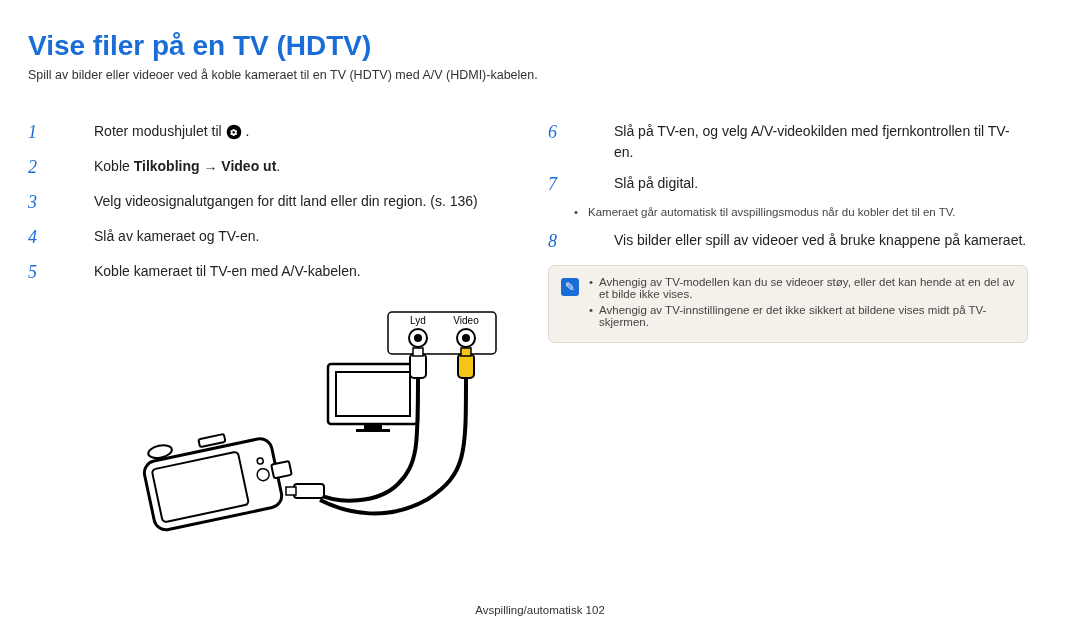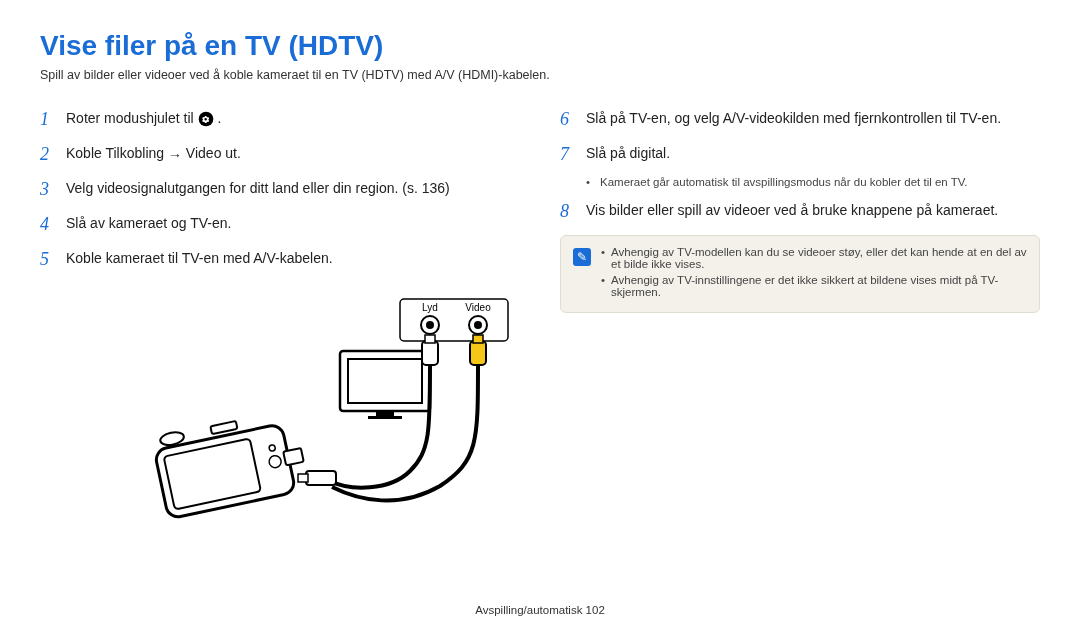--- a/index.html
+++ b/index.html
@@ -6,54 +6,54 @@
   body {
     font-family: "Segoe UI", Arial, sans-serif;
     background: #fff;
     width: 1080px;
     height: 630px;
     position: relative;
     color: #222;
     font-size: 14px;
   }
   .page {
-    padding: 30px 40px 0 40px;
+    padding: 30px 40px 0 28px;
   }
   .title {
     color: #1a6dd6;
     font-size: 28px;
     font-weight: 700;
     margin-bottom: 6px;
   }
   .subtitle {
     font-size: 12.5px;
     color: #333;
-    margin-bottom: 24px;
+    margin-bottom: 37px;
   }
   .cols {
     display: flex;
     gap: 40px;
   }
   .col-left { width: 480px; }
   .col-right { width: 480px; }
   .step {
     display: flex;
     gap: 10px;
     margin-bottom: 8px;
     line-height: 1.5;
   }
   .step-num {
     color: #1a6dd6;
     font-style: italic;
     font-family: Georgia, "Times New Roman", serif;
     font-size: 18px;
     min-width: 16px;
   }
-  .step-text { padding-top: 2px; }
-  .bold { font-weight: 400; }
+  .step-text { padding-top: 2px; margin-left: 40px; }
+  .bold { font-weight: 700; }
   .gear-icon svg { vertical-align: middle; }
   .sub-bullets {
     margin-top: 4px;
     margin-left: 26px;
     font-size: 11.5px;
     color: #444;
   }
   .sub-bullets .b-item {
     display: flex;
     gap: 6px;

